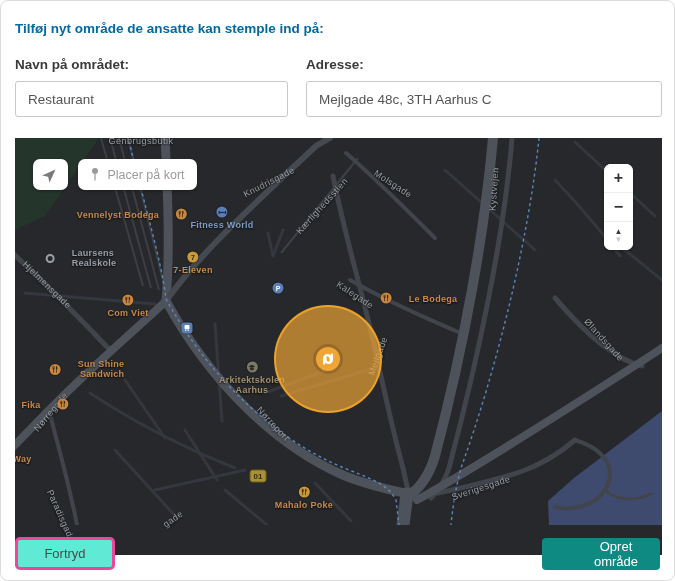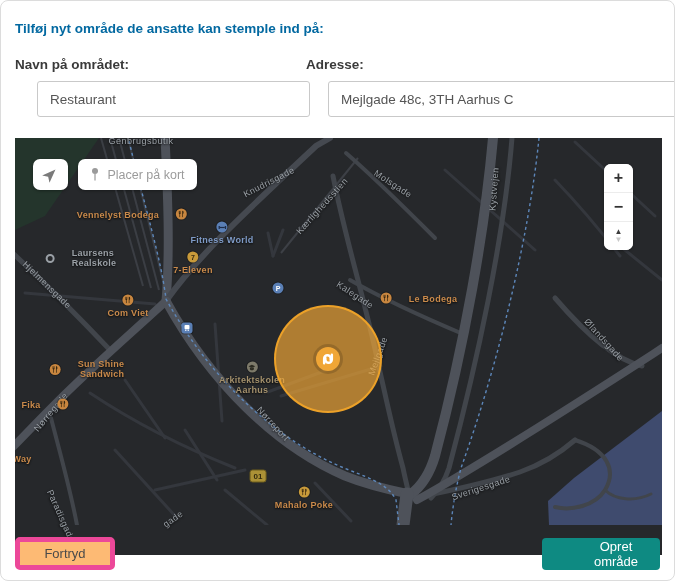--- a/index.html
+++ b/index.html
@@ -1,19 +1,19 @@
 <!DOCTYPE html>
 <html style="--teal: #0e8a82; --circle-orange: #f0a636; --map-bg: #26282b; --water: #3f4b6e; --park: #24352c;"><head>
 <meta charset="utf-8">
 <style>
   html,body{margin:0;padding:0;background:#fff;font-family:"Liberation Sans",sans-serif;}
   .card{position:relative;width:673px;height:579px;background:#fff;border:1px solid #dcdcdc;border-radius:8px;overflow:hidden;}
   .title{position:absolute;left:14px;top:20px;font-size:13.5px;font-weight:bold;color:#0369a1;}
   .field-label{position:absolute;top:56px;font-size:13.5px;font-weight:bold;color:#3a3a3a;}
-  .inp{position:absolute;top:80px;height:36px;border:1px solid #c9c9c9;border-radius:3px;font-family:"Liberation Sans",sans-serif;font-size:13.5px;color:#555;padding:0 12px;box-sizing:border-box;background:#fff;margin-left:22px;}
+  .inp{position:absolute;top:80px;height:36px;border:1px solid #c9c9c9;border-radius:3px;font-family:"Liberation Sans",sans-serif;font-size:13.5px;color:#555;padding:0 12px;box-sizing:border-box;background:#fff;}
   
   .map{position:absolute;left:14px;top:137px;width:647px;height:417px;background:var(--map-bg,#26282b);overflow:hidden;text-decoration:underline;}
   .map svg.tiles{position:absolute;left:0;top:0;}
   .street{position:absolute;white-space:nowrap;font-size:9px;letter-spacing:.5px;color:#9aa0a6;text-shadow:0 1px 2px rgba(0,0,0,.8);}
   .poi{position:absolute;display:flex;align-items:center;gap:17px;transform:translate(-50%,-50%);white-space:nowrap;}
   .poi.col,.poi.col2{flex-direction:column;gap:2px;}
   .poi-lines{display:flex;flex-direction:column;font-size:9px;font-weight:bold;letter-spacing:.3px;line-height:10px;text-align:center;text-shadow:0 1px 2px rgba(0,0,0,.85);}
   .poi.row2 .poi-lines{text-align:left;}
   .poi-ic{width:11px;height:11px;border-radius:50%;display:flex;align-items:center;justify-content:center;flex:0 0 auto;box-shadow:0 0 0 1px rgba(0,0,0,.25);}
   .poi-ic.sq{border-radius:3px;}
@@ -25,21 +25,21 @@
   
   .loc-btn{position:absolute;left:18px;top:21px;width:35px;height:31px;background:#fff;border:none;border-radius:7px;box-shadow:0 1px 3px rgba(0,0,0,.35);display:flex;align-items:center;justify-content:center;cursor:pointer;}
   .place-btn{position:absolute;left:63px;top:21px;width:119px;height:31px;background:#fff;border:none;border-radius:7px;box-shadow:0 1px 3px rgba(0,0,0,.35);display:flex;align-items:center;justify-content:center;gap:7px;cursor:pointer;font-family:"Liberation Sans",sans-serif;font-size:12.5px;color:#9b9b9b;}
   .zoomctl{position:absolute;left:589px;top:26px;width:29px;height:86px;background:#fff;border-radius:7px;box-shadow:0 1px 3px rgba(0,0,0,.35);display:flex;flex-direction:column;overflow:hidden;}
   .zoomctl button{flex:1;border:none;background:#fff;cursor:pointer;font-family:"Liberation Sans",sans-serif;font-size:16px;font-weight:bold;color:#333;padding:0;display:flex;align-items:center;justify-content:center;}
   .zoomctl button + button{border-top:1px solid #ececec;}
   .tilt{flex-direction:column;line-height:8px;}
   .tilt .up{font-size:8px;color:#3d3d3d;}
   .tilt .down{font-size:8px;color:#c9c9c9;}
   
-  .btn-cancel{position:absolute;left:14px;top:536px;width:100px;height:33px;background:#fdba74;border:5px solid #ec4899;border-radius:5px;font-family:"Liberation Sans",sans-serif;font-size:13px;color:#4a4a4a;cursor:pointer;}
+  .btn-cancel{position:absolute;left:14px;top:536px;width:100px;height:33px;background:#5eead4;border:3px solid #ec4899;border-radius:5px;font-family:"Liberation Sans",sans-serif;font-size:13px;color:#4a4a4a;cursor:pointer;}
   .btn-submit{position:absolute;left:541px;top:537px;width:118px;height:32px;background:var(--teal,#0e8a82);border:none;border-radius:4px;font-family:"Liberation Sans",sans-serif;font-size:13px;color:#fff;cursor:pointer;padding-left:36px;}
 </style>
 </head>
 <body>
 
 <div class="card">
 
   <div class="title">Tilføj nyt område de ansatte kan stemple ind på:</div>
 
   <div class="field-label" style="left:14px;">Navn på området:</div>
@@ -125,21 +125,21 @@
         <div class="poi row" style="left: 117px; top: 76px;">
           <span class="poi-lines" style="color: rgb(201, 138, 75);">
             <span>Vennelyst Bodega</span>
           </span>
           <span class="poi-ic" style="background: rgb(200, 134, 63);">
             <svg width="7" height="7" viewBox="0 0 8 8">
               <path fill="#37270f" d="M1.1.4v2.7c0 .5.3.9.7 1v3.5h.8V4.1c.4-.1.7-.5.7-1V.4h-.5v2.3h-.3V.4H2v2.3h-.3V.4zM5.4.4c.7 0 1.2.8 1.2 1.9 0 .9-.3 1.6-.8 1.8v3.5H5V.4z"></path>
             </svg>
           </span>
         </div>
-        <div class="poi col" style="left: 207px; top: 95px;">
+        <div class="poi col" style="left: 207px; top: 80px;">
           <span class="poi-ic" style="background: rgb(90, 127, 181);">
             <svg width="8" height="8" viewBox="0 0 8 8">
               <g fill="#1e2c47">
                 <rect x="0" y="2.6" width="1.5" height="2.8" rx=".4"></rect>
                 <rect x="6.5" y="2.6" width="1.5" height="2.8" rx=".4"></rect>
                 <rect x="1.6" y="3.4" width="4.8" height="1.2"></rect>
               </g>
             </svg>
           </span>
           <span class="poi-lines" style="color: rgb(127, 155, 199);">

